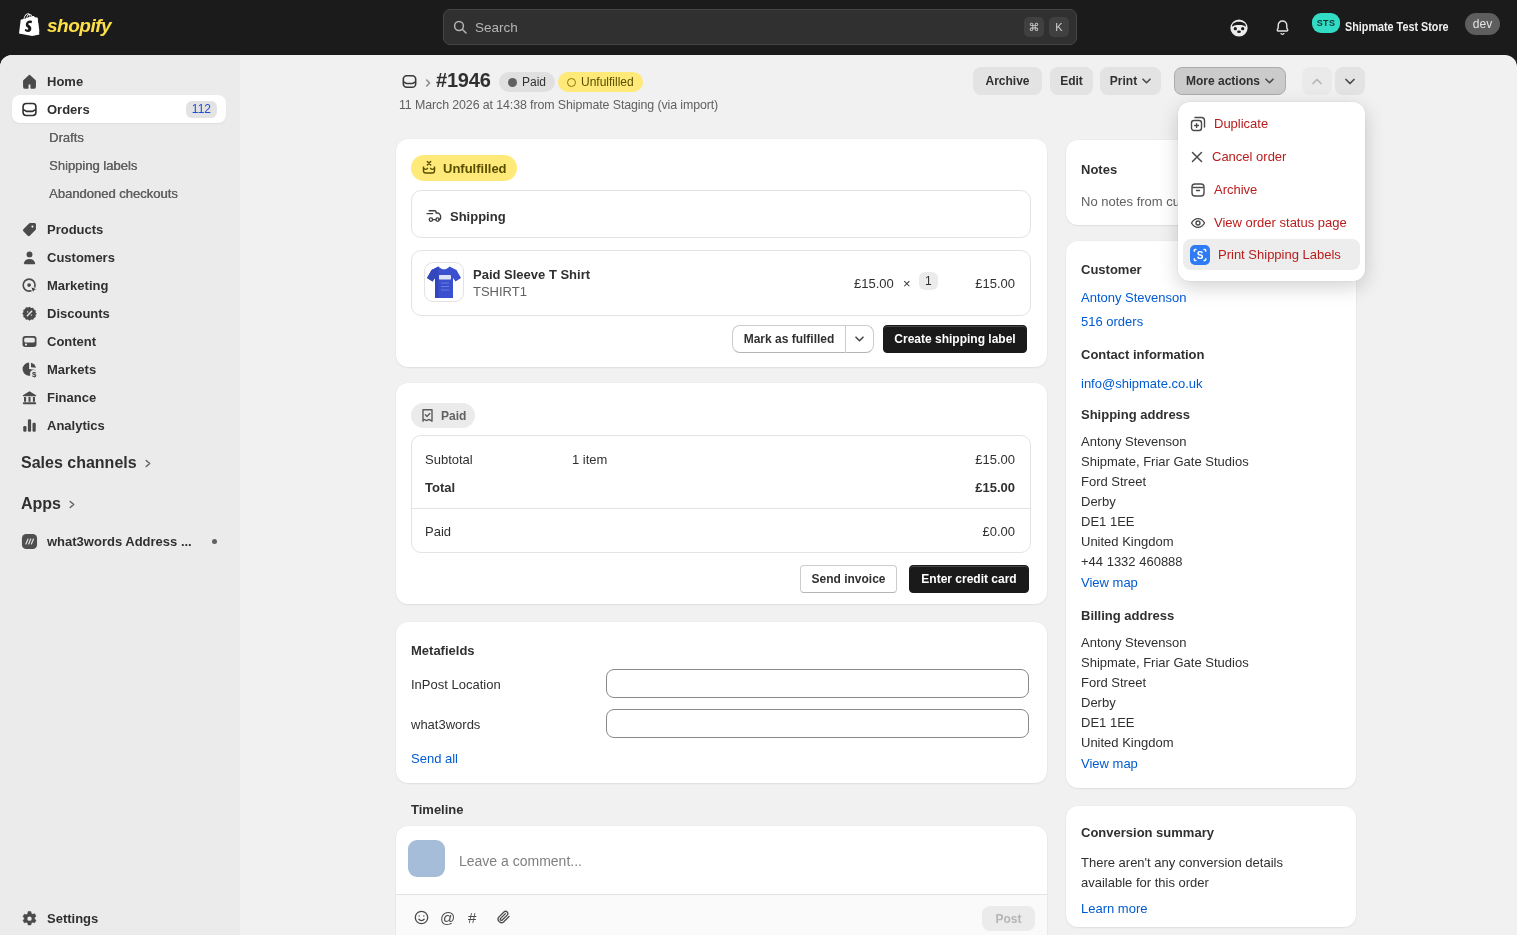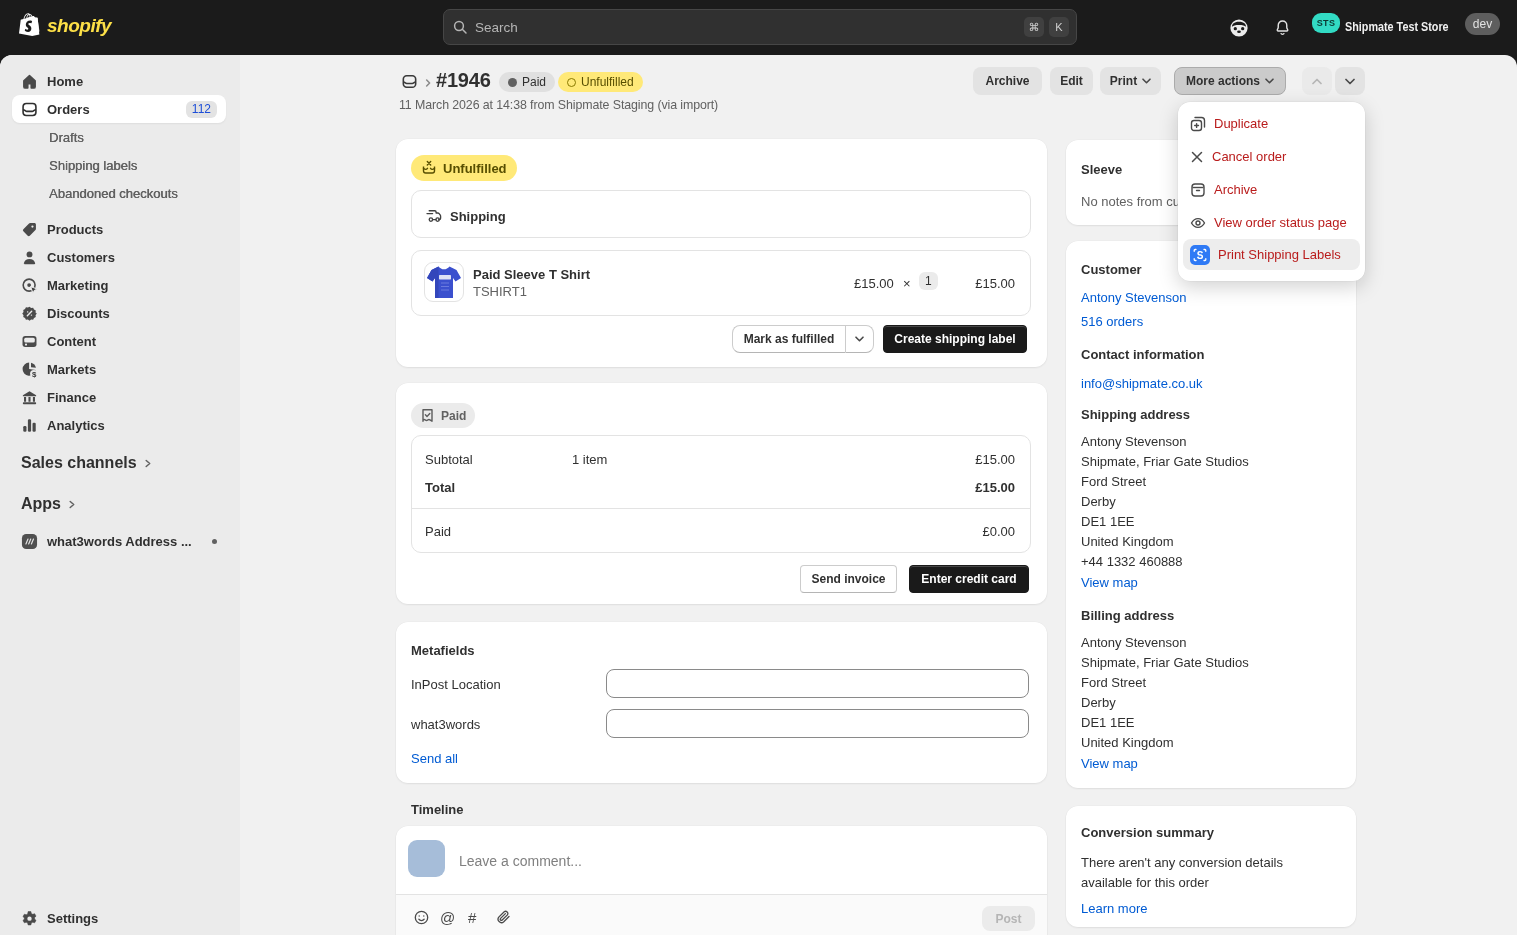--- a/index.html
+++ b/index.html
@@ -265,21 +265,21 @@
     <path d="M4.8 9.2c1.3 1.8 4.1 1.8 5.4 0" stroke-linecap="round"></path>
   </svg>
 <div class="abs" style="left:440px;top:909px;color:#4a4a4a;font-size:15px">@</div>
 <div class="abs" style="left:468px;top:909px;color:#4a4a4a;font-size:15px">#</div>
 <svg class="abs" style="left:496px;top:910px" width="15" height="15" viewBox="0 0 15 15" fill="none" stroke="#4a4a4a" stroke-width="1.3">
     <path d="M13 6.5 7.8 11.7a3.4 3.4 0 0 1-4.8-4.8L8.2 1.7a2.3 2.3 0 0 1 3.2 3.2L6.2 10a1.1 1.1 0 0 1-1.6-1.6l4.8-4.8" stroke-linecap="round"></path>
   </svg>
 <div class="abs" style="left:982px;top:906px;width:53px;height:25px;background:#ebebeb;border-radius:8px;display:flex;align-items:center;justify-content:center;font-weight:600;font-size:12px;color:#b5b5b5">Post</div>
 
 <div class="card" style="left:1066px;top:140px;width:290px;height:85px"></div>
-<div class="abs rcb" style="left:1081px;top:162px">Sleeve</div>
+<div class="abs rcb" style="left:1081px;top:162px">Notes</div>
 <div class="abs" style="left:1081px;top:194px;color:#616161">No notes from customer</div>
 
 <div class="card" style="left:1066px;top:241px;width:290px;height:547px"></div>
 <div class="abs rcb" style="left:1081px;top:262px">Customer</div>
 <div class="abs link" style="left:1081px;top:290px">Antony Stevenson</div>
 <div class="abs link" style="left:1081px;top:314px">516 orders</div>
 <div class="abs rcb" style="left:1081px;top:347px">Contact information</div>
 <div class="abs link" style="left:1081px;top:376px">info@shipmate.co.uk</div>
 <div class="abs rcb" style="left:1081px;top:407px">Shipping address</div>
 <div class="abs rct" style="left:1081px;top:432px">Antony Stevenson<br>Shipmate, Friar Gate Studios<br>Ford Street<br>Derby<br>DE1 1EE<br>United Kingdom<br>+44 1332 460888</div>

